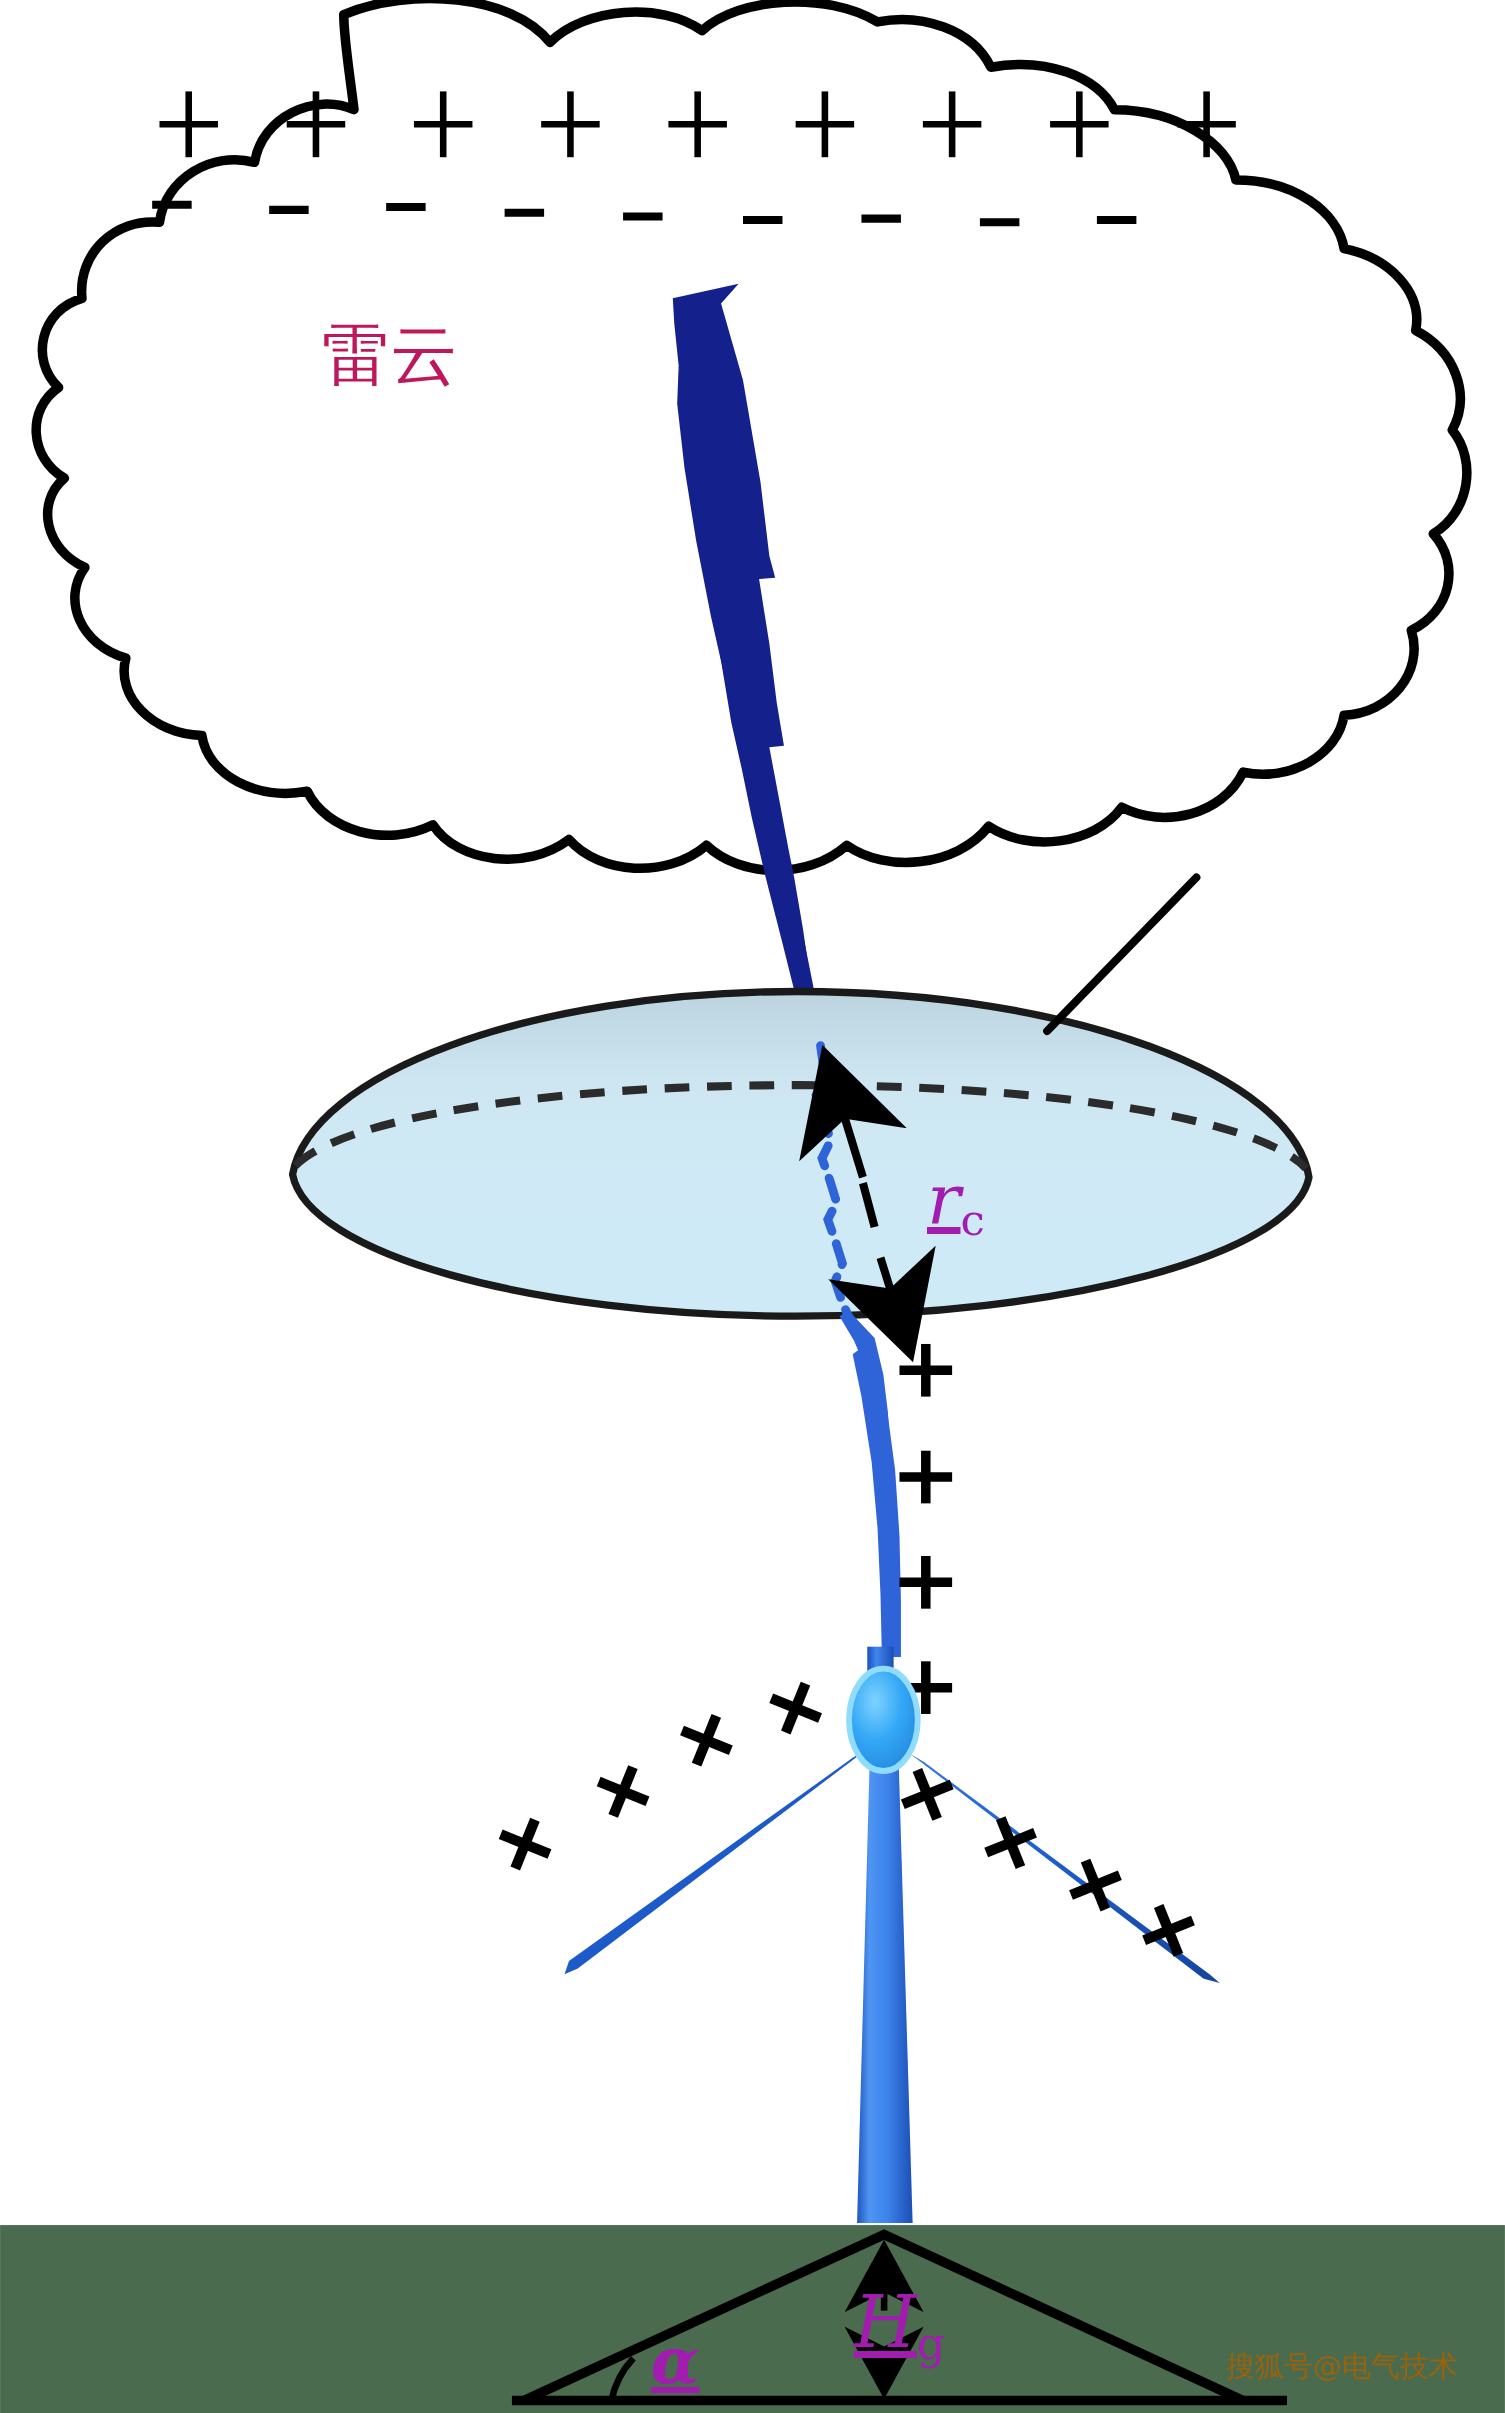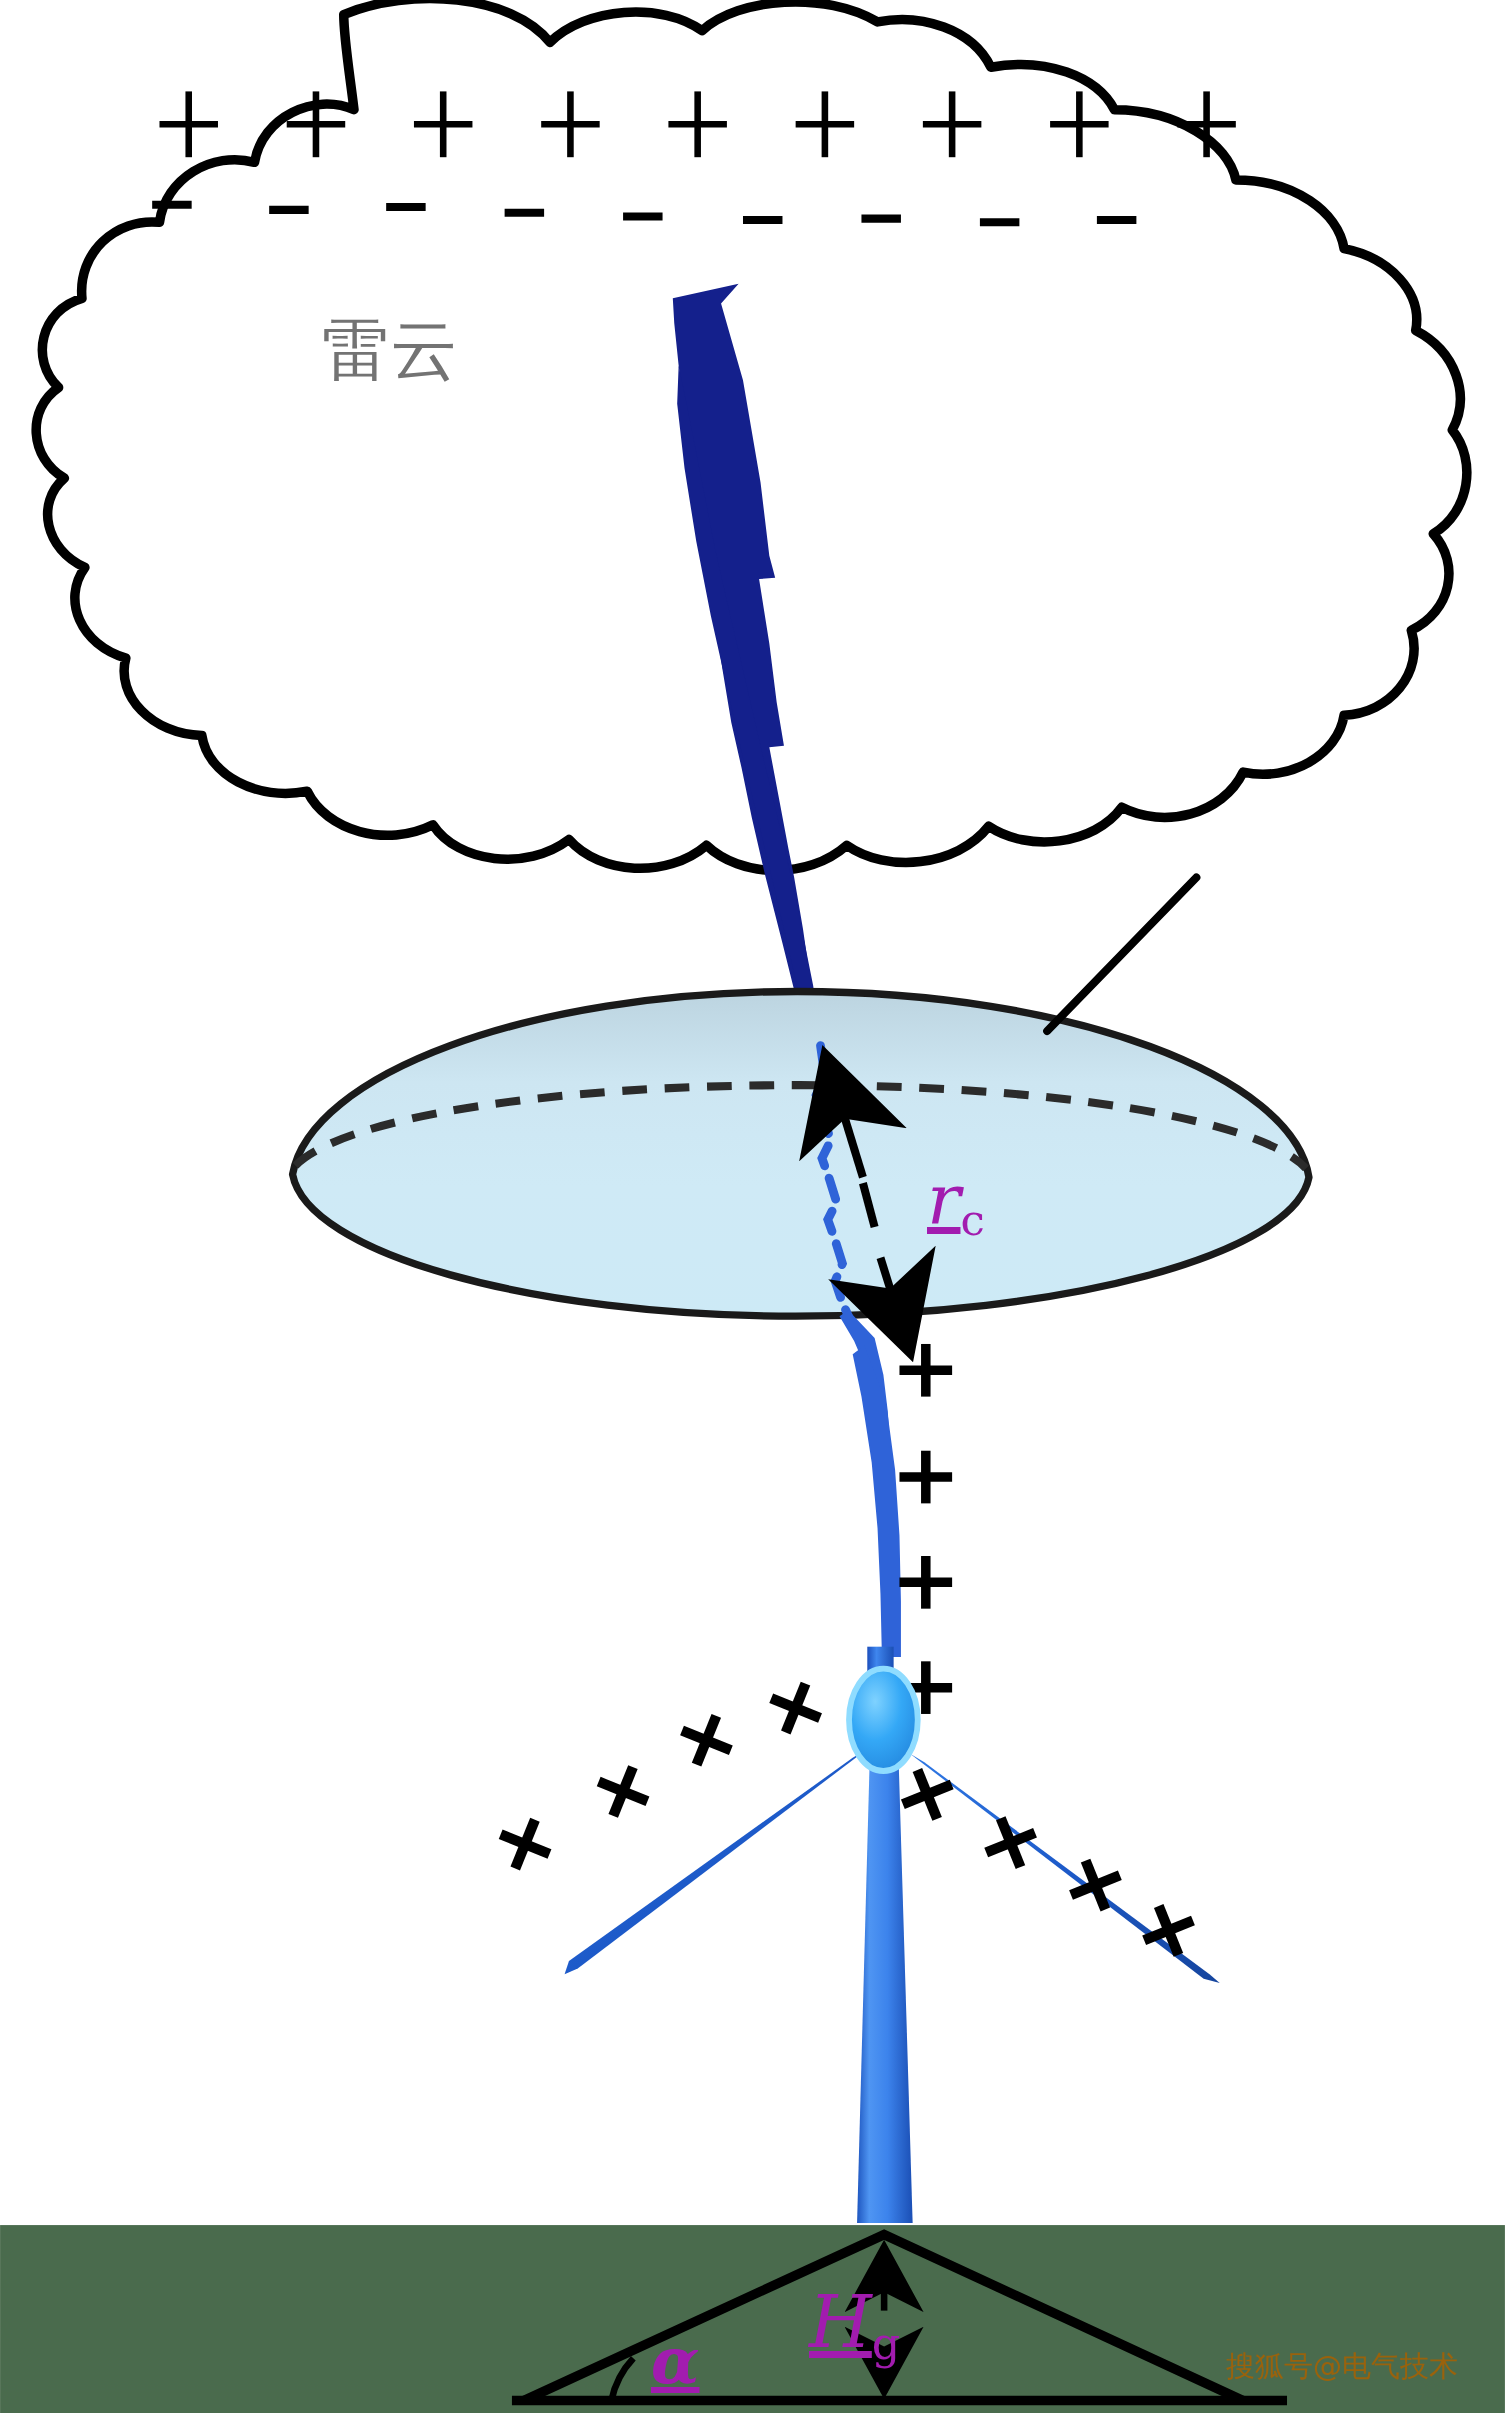--- a/index.html
+++ b/index.html
@@ -7,22 +7,22 @@
   #stage{
     position:relative;
     width:1505px;
     height:2413px;
     background:#ffffff;
     overflow:hidden;
   }
   #scene{position:absolute;left:0;top:0;width:1505px;height:2413px;}
   .lbl{
     position:absolute;
-    color:#737373;
-    font-family:Liberation Mono, monospace;
+    color:#be185d;
+    font-family:Liberation Serif, serif;
     white-space:nowrap;
     line-height:1;
     font-weight:400;
   }
   .lbl-cn{letter-spacing:1.5px;}
   .math{
     position:absolute;
     font-family:"DejaVu Serif","Liberation Serif",serif;
     font-style:italic;
     color:#a21caf;
@@ -408,21 +408,21 @@
 
   <div class="lbl lbl-cn" style="left:322px; top:322px; font-size:67px;">雷云</div>
 
 
 
 
   <div class="math" style="left:927px; top:1164px; font-size:70px;">
     <span>r</span><sub>c</sub>
   </div>
 
-  <div class="math" style="left:809px; top:2286px; font-size:72px;">
+  <div class="math" style="left:854px; top:2286px; font-size:72px;">
     <span>H</span><sub>g</sub>
   </div>
 
   <div class="math" style="left:651px; top:2330px; font-size:63px; font-weight:700;">α</div>
 
   <div class="watermark" style="left:1226px; top:2352px; font-size:29px;">搜狐号@电气技术</div>
 
 </div>
 
 

